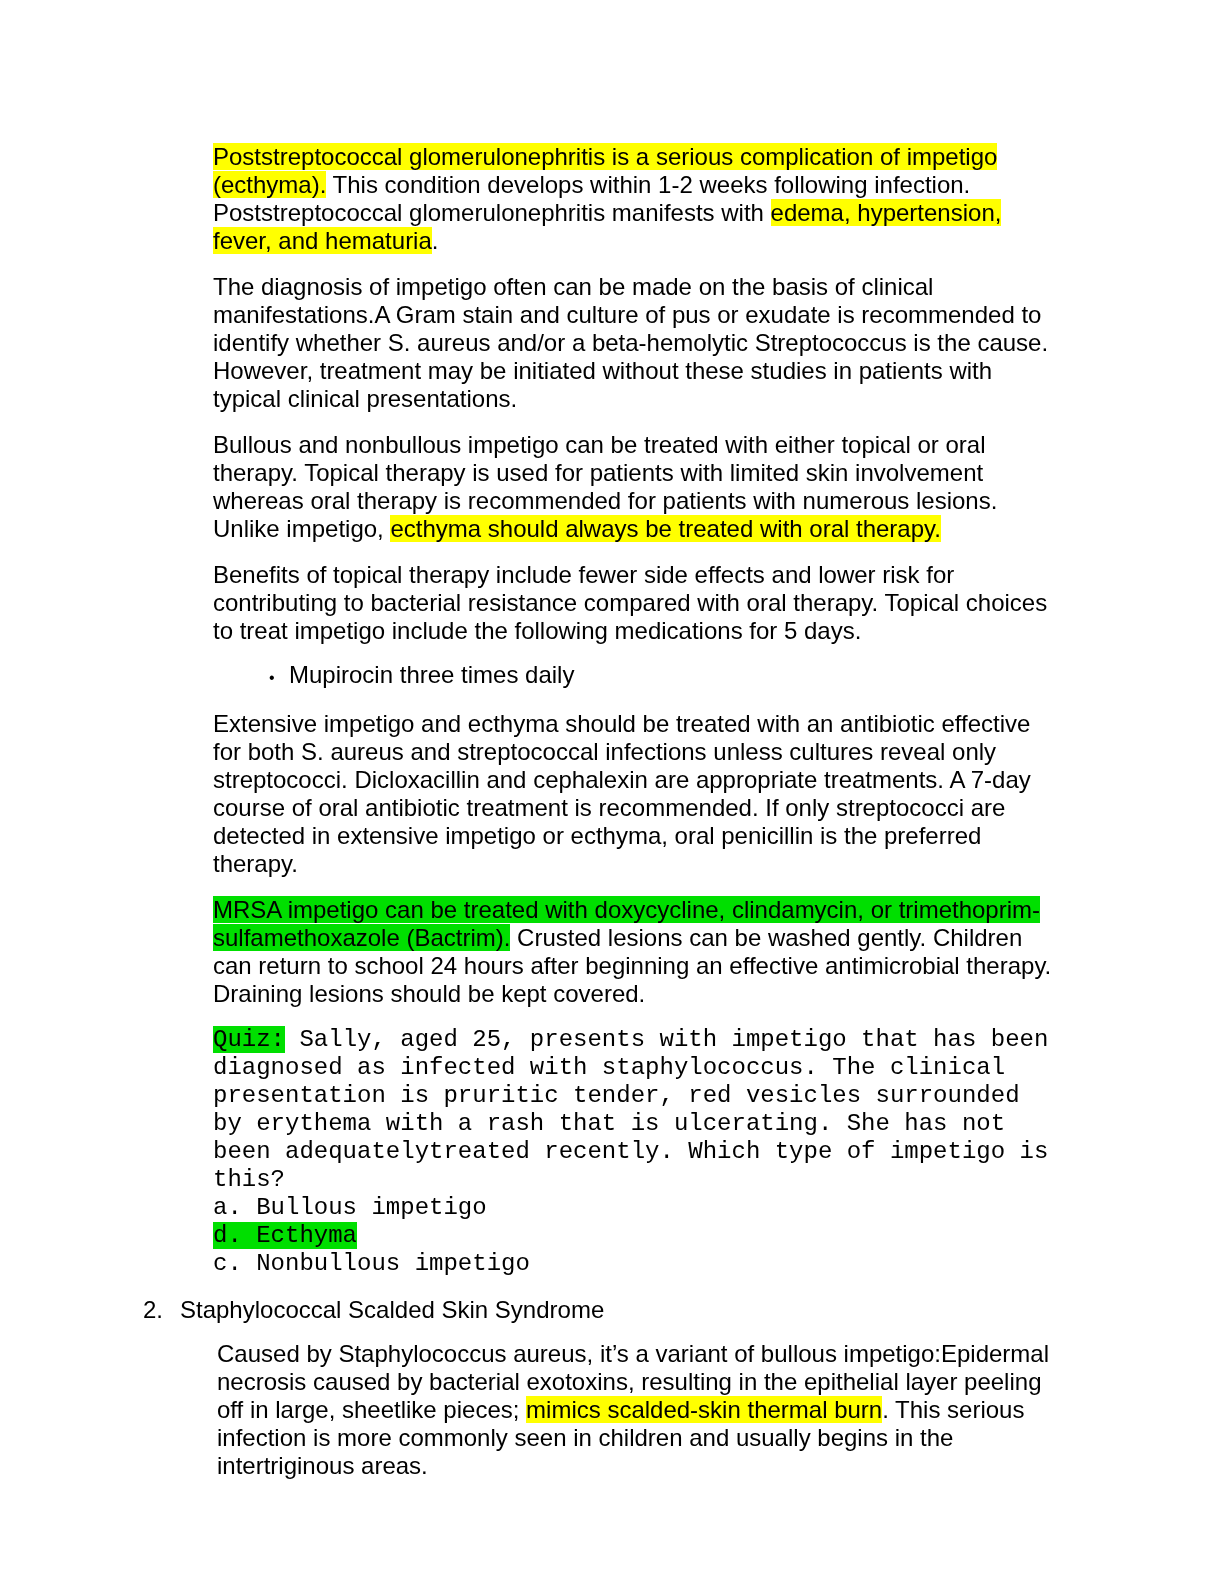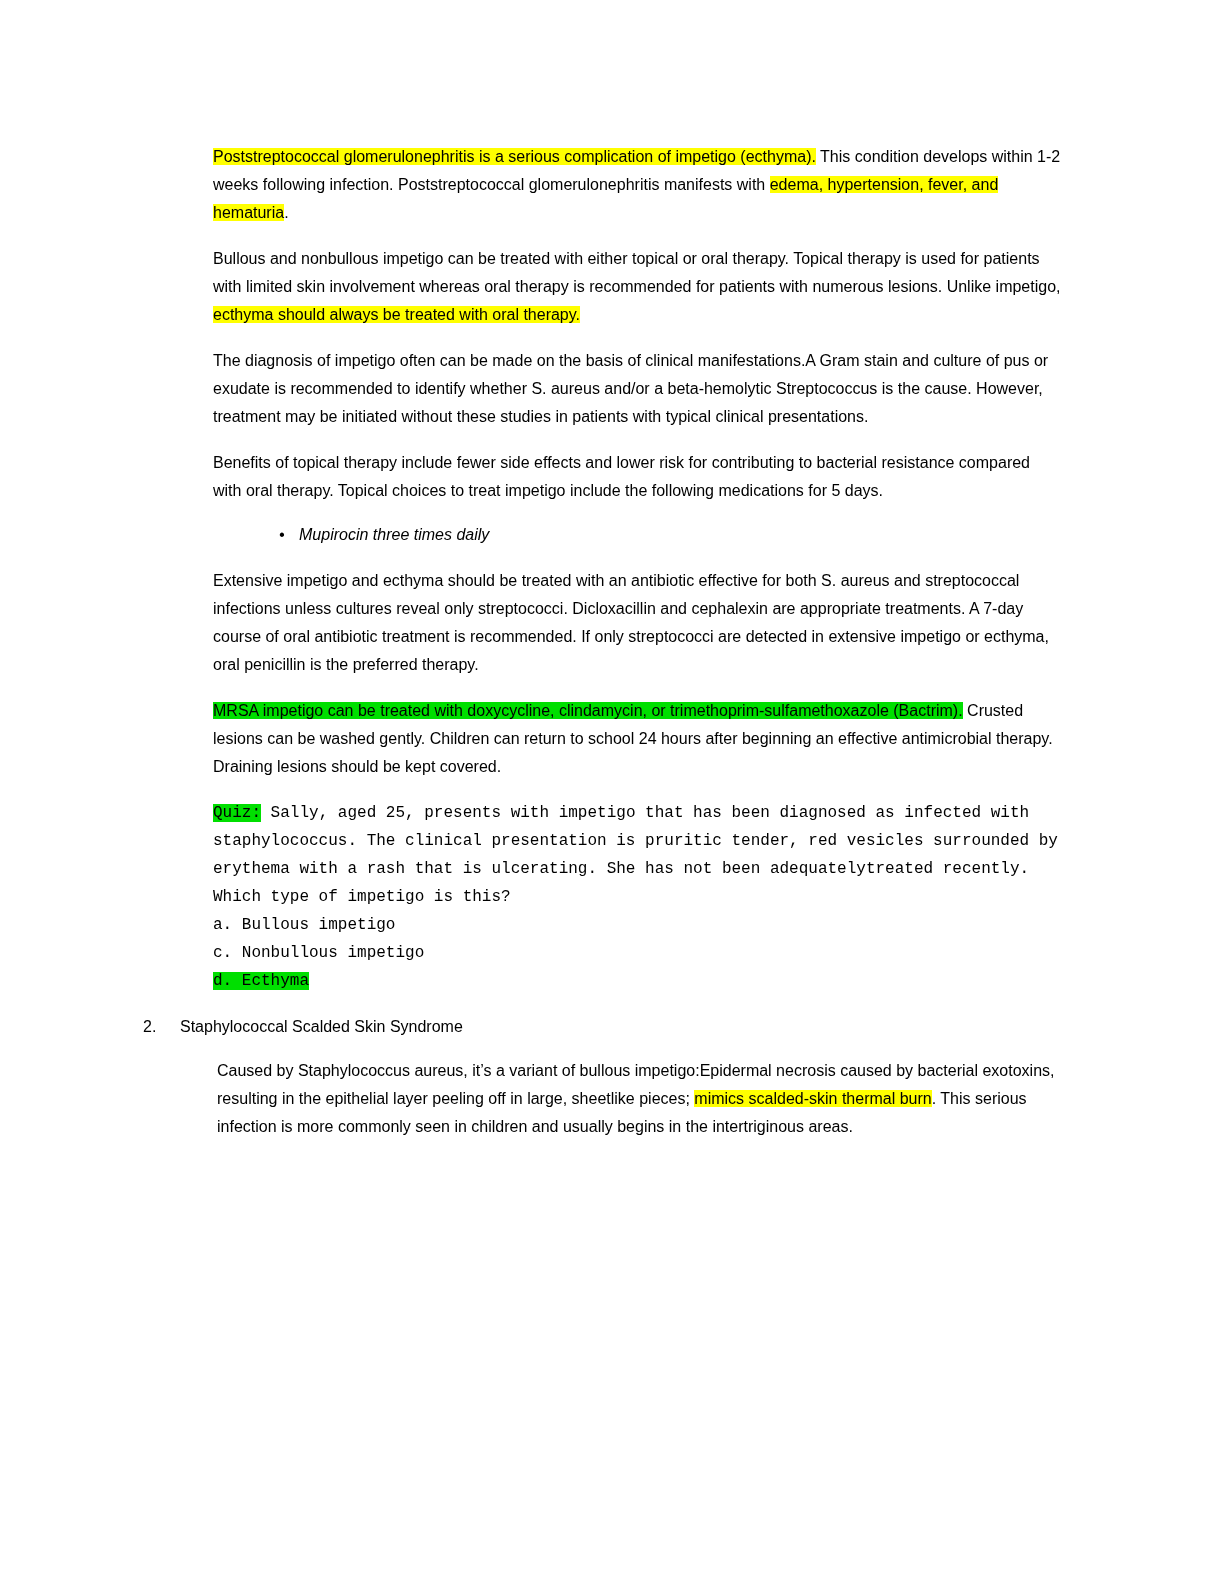--- a/index.html
+++ b/index.html
@@ -3,38 +3,37 @@
 <meta charset="utf-8">
 <style>
   html, body { margin: 0; padding: 0; background: #e8e8e8; }
   .page {
     position: relative;
     width: 1224px;
     height: 1584px;
     margin: 0 auto;
     background: #ffffff;
     font-family: "Liberation Sans", sans-serif;
-    font-size: 16px;
+    font-size: 24px;
     line-height: 28px;
     color: #000000;
   }
   .content {
     position: absolute;
     left: 213px;
     top: 143px;
     width: 848px;
   }
   p.para { margin: 0 0 18px 0; }
   .hl-y { background: var(--hl-yellow, #ffff00); }
   .hl-g { background: var(--hl-green, #00df00); }
   ul.bullets {
-    margin: 14px;
+    margin: 4px;
     padding: 0 0 0 52px;
     list-style: none;
-    font-style: italic;
   }
   ul.bullets li::before {
     content: "\2022";
     display: inline-block;
     width: 20px;
     font-size: 16px;
   }
   .bullets-wrap { margin: 0 0 18px 0; }
   .quiz-block { margin: 0 0 18px 0; font-family: Liberation Mono, monospace; }
   .option-line { margin: 0; }
@@ -49,40 +48,40 @@
   .item2-para { margin: 4px; }
 </style>
 </head>
 <body>
 
 <div class="page">
   <div class="content">
 
     <p class="para"><span class="hl-y">Poststreptococcal glomerulonephritis is a serious complication of impetigo (ecthyma).</span><span> This condition develops within 1-2 weeks following infection. Poststreptococcal glomerulonephritis manifests with </span><span class="hl-y">edema, hypertension, fever, and hematuria</span><span>.</span></p>
 
+    <p class="para"><span>The diagnosis of impetigo often can be made on the basis of clinical manifestations.A Gram stain and culture of pus or exudate is recommended to identify whether S. aureus and/or a beta-hemolytic Streptococcus is the cause. However, treatment may be initiated without these studies in patients with typical clinical presentations.</span></p>
+
     <p class="para"><span>Bullous and nonbullous impetigo can be treated with either topical or oral therapy. Topical therapy is used for patients with limited skin involvement whereas oral therapy is recommended for patients with numerous lesions. Unlike impetigo, </span><span class="hl-y">ecthyma should always be treated with oral therapy.</span></p>
-
-    <p class="para"><span>The diagnosis of impetigo often can be made on the basis of clinical manifestations.A Gram stain and culture of pus or exudate is recommended to identify whether S. aureus and/or a beta-hemolytic Streptococcus is the cause. However, treatment may be initiated without these studies in patients with typical clinical presentations.</span></p>
 
     <div class="bullets-wrap">
       <p class="para" style="margin-bottom:16px;"><span>Benefits of topical therapy include fewer side effects and lower risk for contributing to bacterial resistance compared with oral therapy. Topical choices to treat impetigo include the following medications for 5 days.</span></p>
       <ul class="bullets">
         <li><span>Mupirocin three times daily</span></li>
       </ul>
     </div>
 
     <p class="para"><span>Extensive impetigo and ecthyma should be treated with an antibiotic effective for both S. aureus and streptococcal infections unless cultures reveal only streptococci. Dicloxacillin and cephalexin are appropriate treatments. A 7-day course of oral antibiotic treatment is recommended. If only streptococci are detected in extensive impetigo or ecthyma, oral penicillin is the preferred therapy.</span></p>
 
     <p class="para"><span class="hl-g">MRSA impetigo can be treated with doxycycline, clindamycin, or trimethoprim-sulfamethoxazole (Bactrim).</span><span> Crusted lesions can be washed gently. Children can return to school 24 hours after beginning an effective antimicrobial therapy. Draining lesions should be kept covered.</span></p>
 
     <div class="quiz-block">
       <p class="para" style="margin-bottom:0;"><span class="hl-g">Quiz:</span><span> Sally, aged 25, presents with impetigo that has been diagnosed as infected with staphylococcus. The clinical presentation is pruritic tender, red vesicles surrounded by erythema with a rash that is ulcerating. She has not been adequatelytreated recently. Which type of impetigo is this?</span></p>
       <div class="option-line"><span>a. Bullous impetigo</span></div>
+      <div class="option-line"><span class="hl-g">d. Ecthyma</span></div>
       <div class="option-line"><span>c. Nonbullous impetigo</span></div>
-      <div class="option-line"><span class="hl-g">d. Ecthyma</span></div>
     </div>
 
     <div class="item2-head"><span class="item2-num">2.</span><span>Staphylococcal Scalded Skin Syndrome</span></div>
 
     <p class="item2-para"><span>Caused by Staphylococcus aureus, it’s a variant of bullous impetigo:Epidermal necrosis caused by bacterial exotoxins, resulting in the epithelial layer peeling off in large, sheetlike pieces; </span><span class="hl-y">mimics scalded-skin thermal burn</span><span>. This serious infection is more commonly seen in children and usually begins in the intertriginous areas.</span></p>
 
   </div>
 </div>
 
 </body></html>

